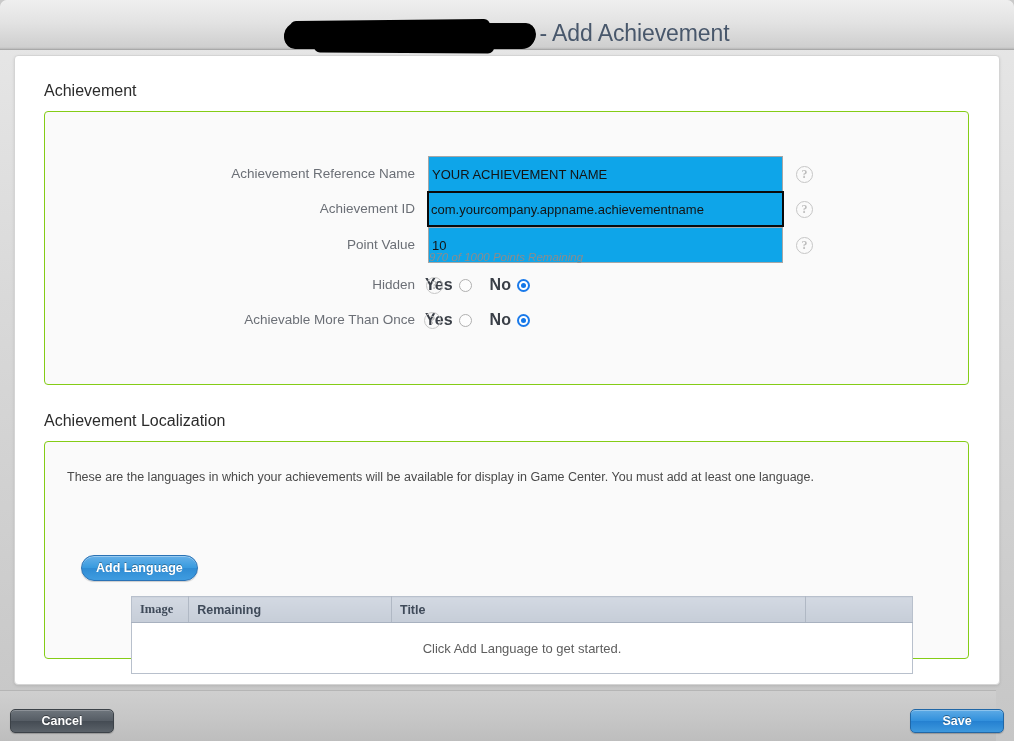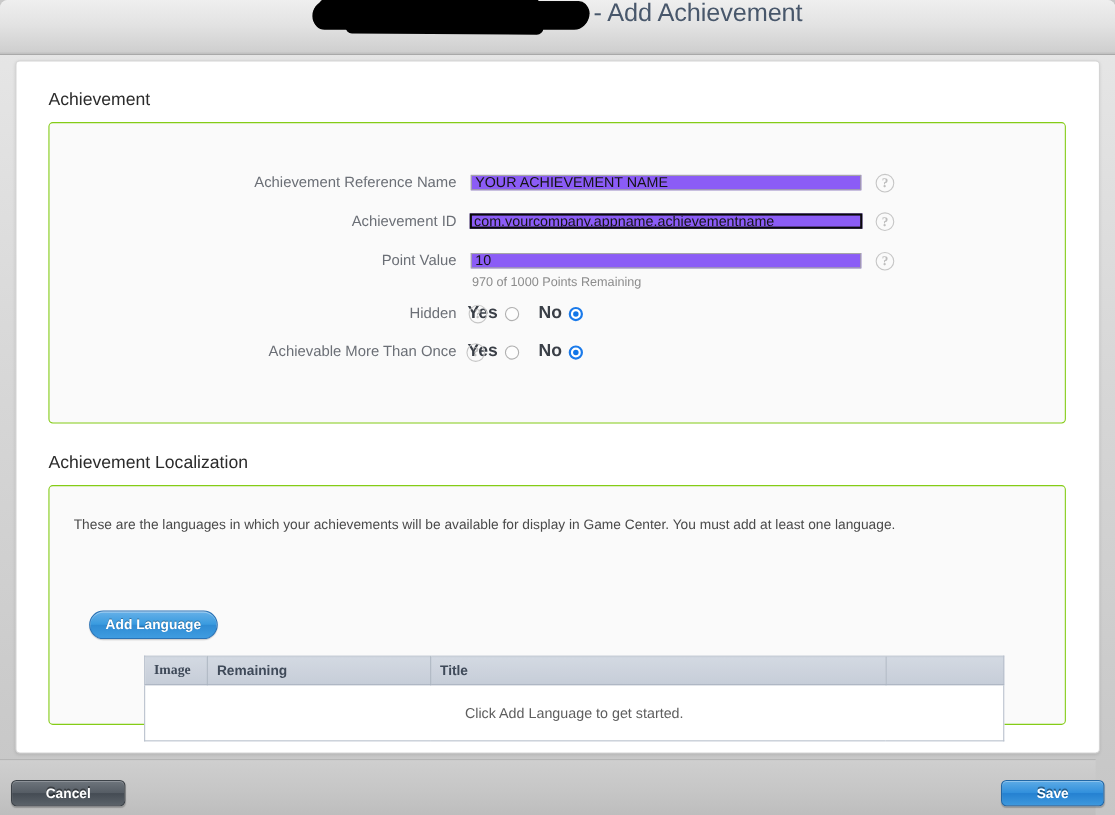--- a/index.html
+++ b/index.html
@@ -27,21 +27,21 @@
   }
 
   
   #titlebar {
     position: absolute;
     left: 0; top: 0;
     width: 1014px;
     height: 50px;
     box-sizing: border-box;
     display: flex;
-    align-items: flex-start;
+    align-items: flex-end;
     justify-content: center;
     background: linear-gradient(to bottom, #efefef 0%, #e3e3e3 45%, #cfcfcf 96%, #b9b9b9 100%);
     border-radius: 7px 7px 0 0;
     border-bottom: 1px solid #a9a9a9;
   }
   #title-inner {
     display: flex;
     align-items: center;
     gap: 0px;
     transform: translateY(-2px);
@@ -133,27 +133,27 @@
     right: 0;
     font-size: 13.5px;
     color: #6b6f76;
     white-space: nowrap;
     text-align: right;
   }
   .label-col { width: 370px; }
 
   .text-input {
     box-sizing: border-box;
-    height: 14px;
+    height: 36px;
     font-family: "Liberation Sans", sans-serif;
     font-size: 13px;
     color: #141414;
     padding: 0 3px;
     border: 1px solid #a6a6a6;
-    background: #8b5cf6;
+    background: #0ea5e9;
     border-radius: 0;
     outline: none;
     line-height: 18px;
   }
   .text-input.focused {
     border: 2px solid #0a0a0a;
     padding: 0 2px;
   }
 
   .help-icon {
@@ -351,21 +351,21 @@
       </div>
 
       <div class="form-row" style="left:0px; top:115px;">
         <div class="label-col" style="position:relative; height:20px;">
           <span class="field-label" style="top:2px;">Point Value</span>
         </div>
         <input class="text-input" type="text" style="width: 355px; margin-left: 13px;" value="10">
         <span class="help-icon" style="margin-left:13px;">?</span>
       </div>
 
-      <div class="hint-text" style="left:384px; top:139px;">970 of 1000 Points Remaining</div>
+      <div class="hint-text" style="left:384px; top:139px;font-style:italic;">970 of 1000 Points Remaining</div>
 
       <div class="form-row" style="left:0px; top:163px;">
         <div class="label-col" style="position:relative; height:20px;">
           <span class="field-label" style="top:2px;">Hidden</span>
         </div>
         <div class="radio-group" style="position:relative; left:10px;">
           <label class="radio-opt">
             <span class="rlabel">Yes</span>
             <span class="radio-dot"></span>
           </label>

